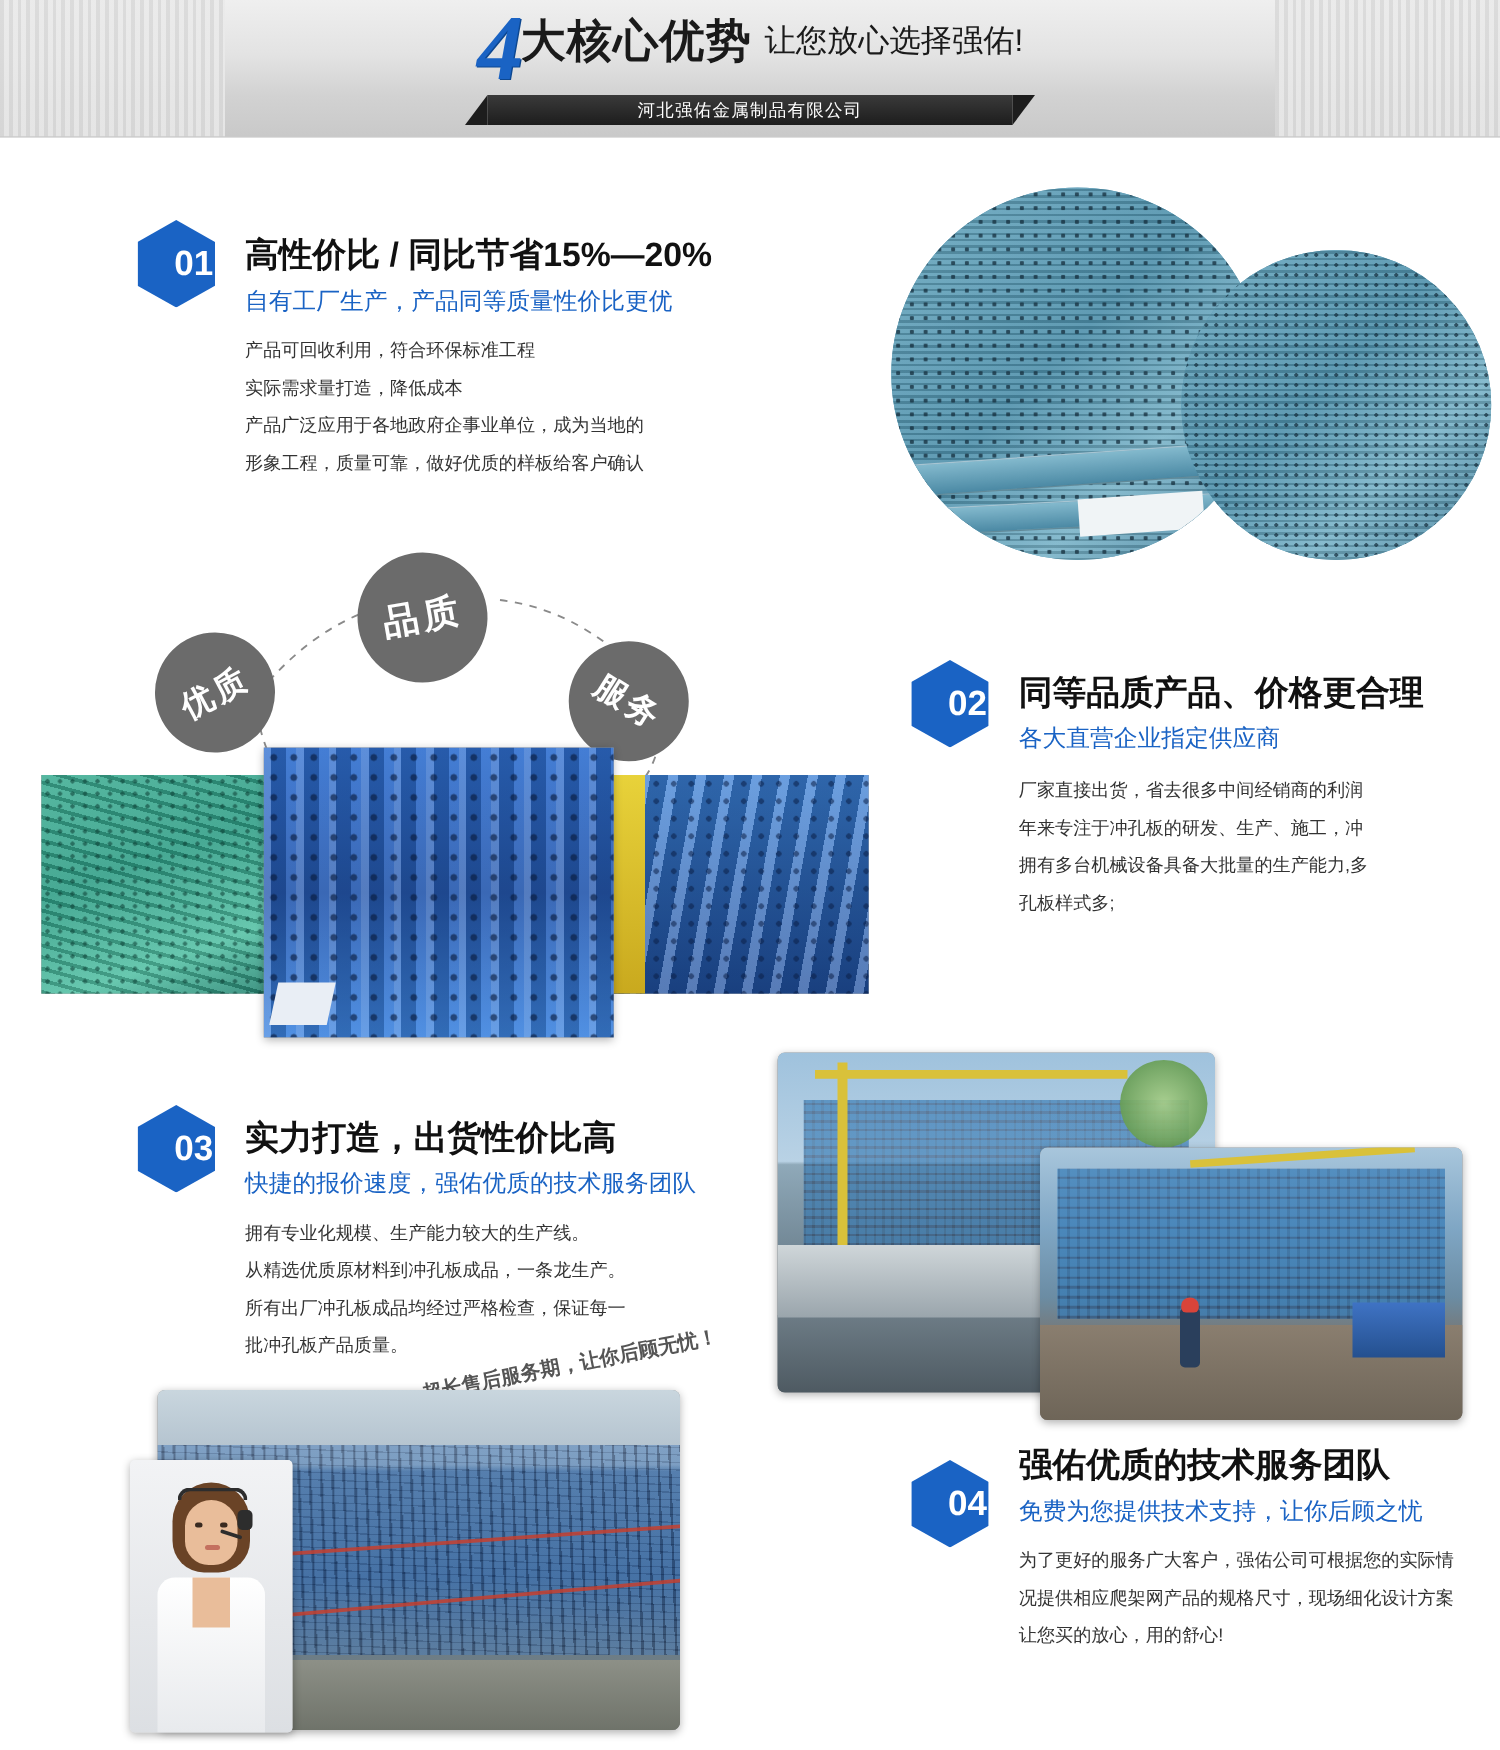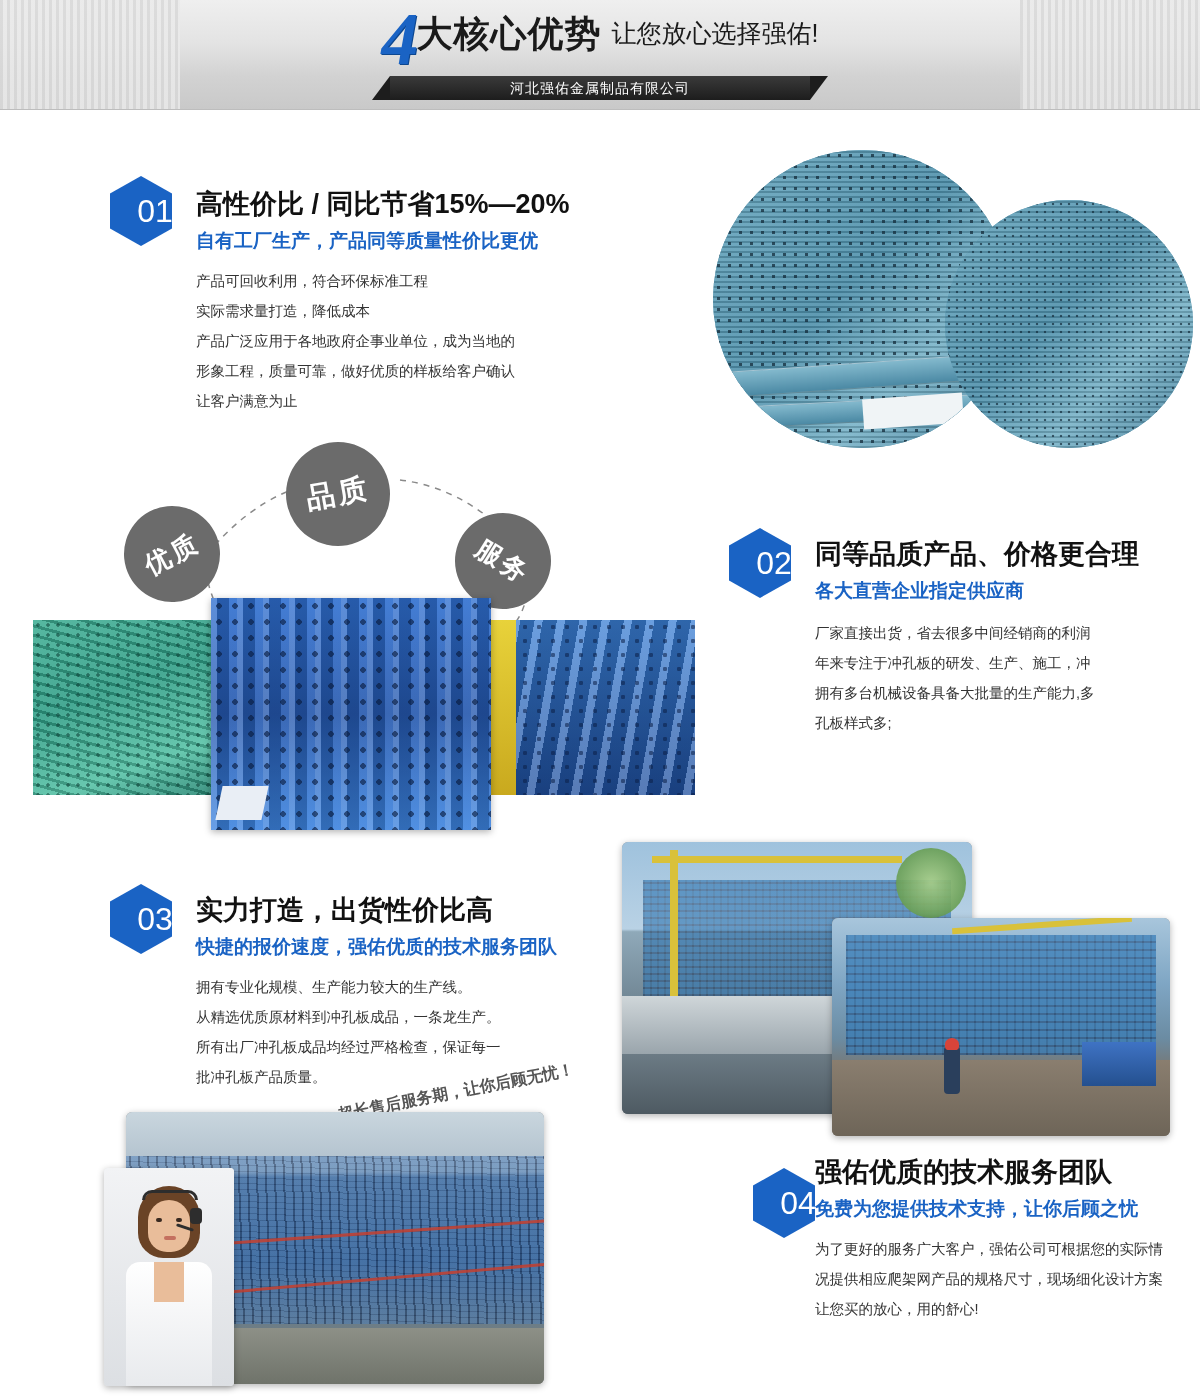--- a/index.html
+++ b/index.html
@@ -68,35 +68,35 @@
     border-color: #1d1d1d transparent transparent transparent;
   }
 
   
   .hex {
     position: absolute;
     width: 62px; height: 70px;
     background: #1a63c4;
     clip-path: polygon(50% 0%,100% 25%,100% 75%,50% 100%,0% 75%,0% 25%);
     color: #fff;
-    font-size: 32px; font-weight: normal;
+    font-size: 28px; font-weight: bold;
     display: flex; align-items: center; justify-content: center;
     font-family: "Liberation Sans", sans-serif;
     padding-left: 28px;
   }
 
   
   .blk-title {
     position: absolute;
     font-size: 27px; font-weight: bold; color: #111;
     white-space: nowrap;
   }
   .blk-sub {
     position: absolute;
-    font-size: 19px; font-weight: bold; color: #1a63c4;
+    font-size: 19px; font-weight: normal; color: #1a63c4;
     white-space: nowrap;
   }
   .blk-body {
     position: absolute;
     font-size: 14.5px; color: #333; line-height: 30px;
   }
   .blk-body div { white-space: nowrap; }
 
   
   .circ {
@@ -234,21 +234,20 @@
 </div>
 
 <div class="hex" style="left:110px; top:176px;">01</div>
 <div class="blk-title" style="left:196px; top:186px;">高性价比 / 同比节省15%—20%</div>
 <div class="blk-sub" style="left:196px; top:228px;">自有工厂生产，产品同等质量性价比更优</div>
 <div class="blk-body" style="left:196px; top:266px; width:400px;">
   <div>产品可回收利用，符合环保标准工程</div>
   <div>实际需求量打造，降低成本</div>
   <div>产品广泛应用于各地政府企事业单位，成为当地的</div>
   <div>形象工程，质量可靠，做好优质的样板给客户确认</div>
-  <div>让客户满意为止</div>
 </div>
 
 <div class="circ" style="left:713px; top:150px; width:298px; height:298px;">
   <div class="panel-tex"></div>
   <div class="dots"></div>
   <div class="slab" style="left:-10px; top:212px; width:330px; height:26px; transform:rotate(-4deg);"></div>
   <div class="slab" style="left:-10px; top:250px; width:330px; height:22px; transform:rotate(-3deg);"></div>
   <div style="position:absolute; left:150px; top:246px; width:100px; height:30px; background:#f0f4f6; transform:rotate(-4deg);"></div>
 </div>
 <div class="circ" style="left:945px; top:200px; width:248px; height:248px;">
@@ -313,21 +312,21 @@
 <div class="photo shadowed" style="left:832px; top:918px; width:338px; height:218px; border-radius:6px;">
   <div class="tex-site2"></div>
   <div class="tex-site2-net"></div>
   <div class="crane" style="left:120px; top:4px; width:180px; height:6px; transform:rotate(-4deg);"></div>
   <div style="position:absolute; left:0; bottom:0; width:338px; height:76px; background:linear-gradient(180deg,#8a7e6f,#6e6558);"></div>
   <div style="position:absolute; left:112px; bottom:42px; width:16px; height:48px; background:#2a3f5c; border-radius:4px;"></div>
   <div style="position:absolute; left:113px; bottom:86px; width:14px; height:12px; background:#d8443a; border-radius:50% 50% 30% 30%;"></div>
   <div style="position:absolute; right:14px; bottom:50px; width:74px; height:44px; background:linear-gradient(180deg,#3f73c4,#24508f);"></div>
 </div>
 
-<div class="hex" style="left:729px; top:1168px;margin-left:24px;">04</div>
+<div class="hex" style="left:729px; top:1168px;">04</div>
 <div class="blk-title" style="left:815px; top:1154px;">强佑优质的技术服务团队</div>
 <div class="blk-sub" style="left:815px; top:1196px;">免费为您提供技术支持，让你后顾之忧</div>
 <div class="blk-body" style="left:815px; top:1234px; width:380px;">
   <div>为了更好的服务广大客户，强佑公司可根据您的实际情</div>
   <div>况提供相应爬架网产品的规格尺寸，现场细化设计方案</div>
   <div>让您买的放心，用的舒心!</div>
 </div>
 
 <div class="curve-text" style="left:336px; top:1082px;">超长售后服务期，让你后顾无忧！</div>
 <div class="photo shadowed" style="left:126px; top:1112px; width:418px; height:272px; border-radius:6px;">

